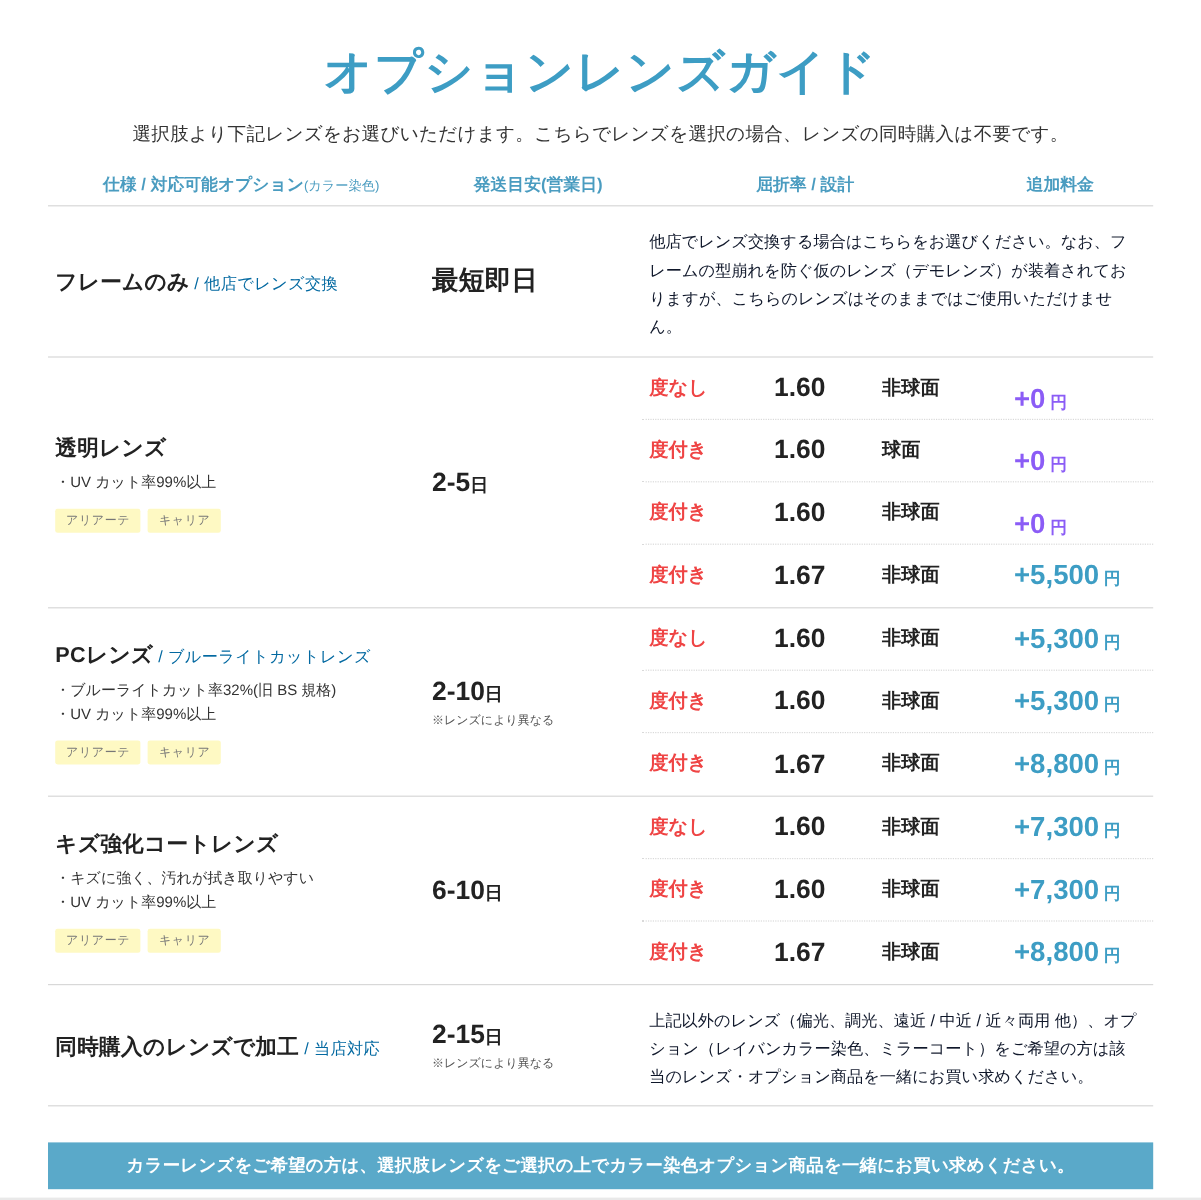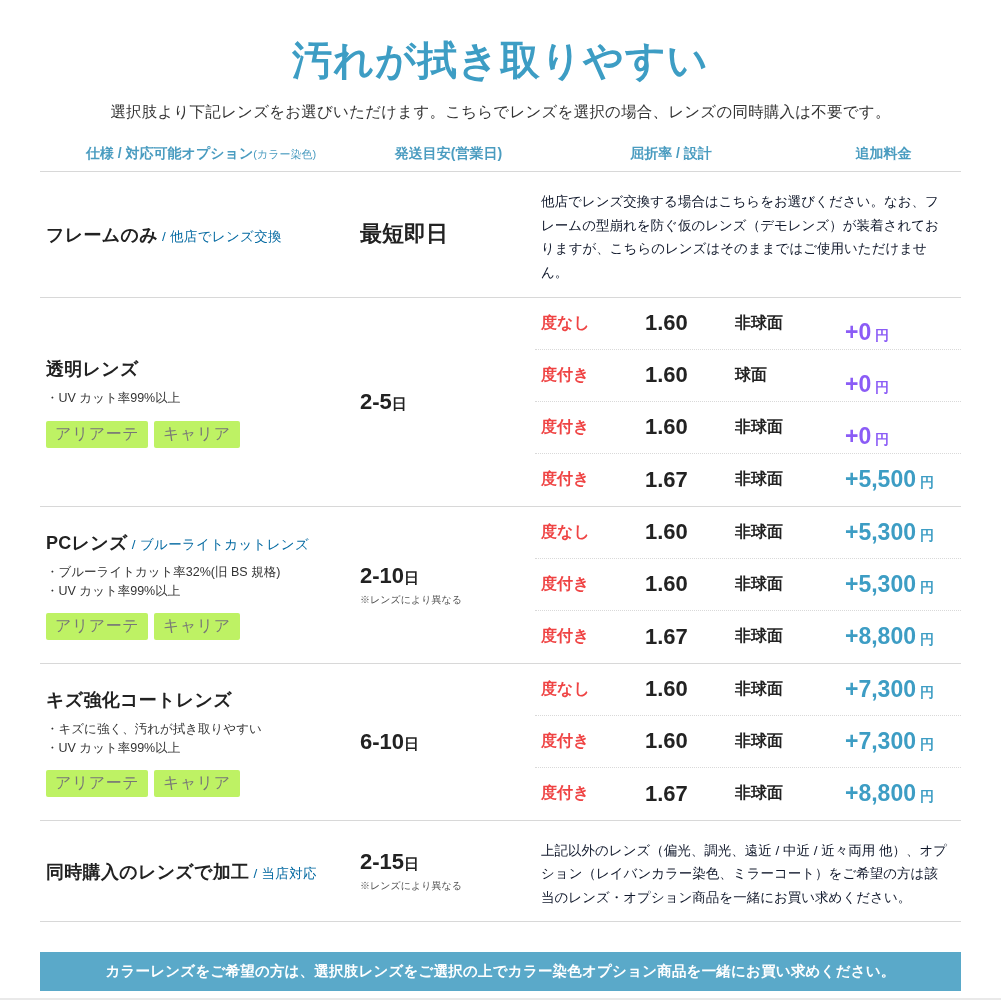--- a/index.html
+++ b/index.html
@@ -60,21 +60,21 @@
     display: flex;
     flex-direction: column;
     justify-content: center;
   }
   .lens-name { font-size: 18px; font-weight: bold; color: #222; letter-spacing: .3px; }
   .lens-name .sub { font-size: 13.5px; font-weight: normal; color: #0369a1; }
   .bullets { margin-top: 8px; }
   .bullets div { font-size: 12.5px; color: #333; line-height: 1.55; }
   .tags { margin-top: 12px; display: flex; gap: 6px; }
   .tag {
-    background: #bef264; color: #777; font-size: 16px;
+    background: #fef9c3; color: #777; font-size: 10px;
     padding: 3px 9px; border-radius: 2px; letter-spacing: .5px;
   }
   .ship {
     width: 175px;
     display: flex; flex-direction: column;
     align-items: flex-start; justify-content: center;
     text-align: center;
   }
   .ship .big { font-size: 22px; font-weight: bold; color: #222; }
   .ship .big .unit { font-size: 15px; }
@@ -117,21 +117,21 @@
   .divider-bottom {
     position: absolute; left: 0; right: 0; bottom: 0;
     height: 2px; background: #e9e9e9;
   }
 </style>
 </head>
 <body>
 
 <div class="page">
 
-  <div class="title">汚れが拭き取りやすい</div>
+  <div class="title">オプションレンズガイド</div>
   <div class="subtitle">選択肢より下記レンズをお選びいただけます。こちらでレンズを選択の場合、レンズの同時購入は不要です。</div>
 
   <div class="colhead">
     <div class="c1">
       <span>仕様 / 対応可能オプション</span><span class="small">(カラー染色)</span>
     </div>
     <div class="c2">発送目安(営業日)</div>
     <div class="c3">屈折率 / 設計</div>
     <div class="c4">追加料金</div>
   </div>

